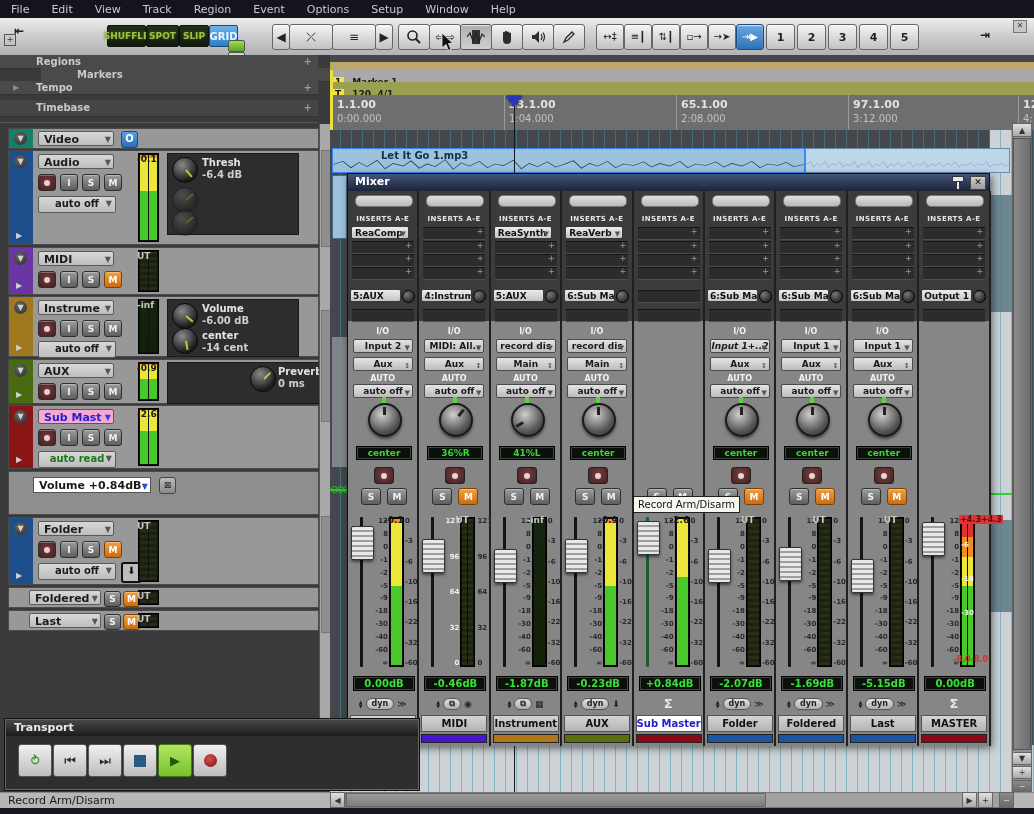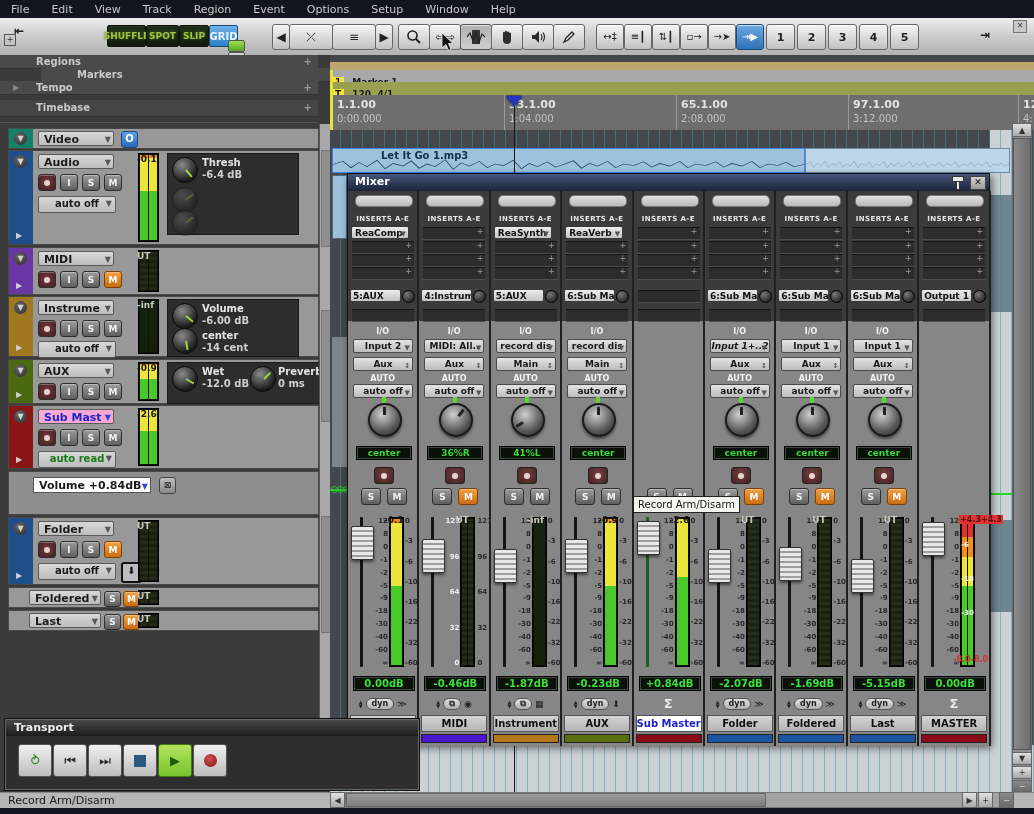--- a/index.html
+++ b/index.html
@@ -446,27 +446,20 @@
         <div class="sbtn">I</div>
         <div class="sbtn">S</div>
         <div class="sbtn">M</div>
       </div>
       <span class="tpeak">-0.9</span>
       <div class="tmeter">
           <div class="bar mlit"></div>
           <div class="bar mlit"></div>
         </div>
       <div class="fxpanel" style="top:2px;width:155px;height:40px;">
-        <div class="fxrow">
-            <div class="knob">
-              <i style="transform:rotate(-60deg);"></i>
-            </div>
-          <span class="fxlab">Wet</span>
-          <span class="fxval">-12.0 dB</span>
-          </div>
         <div class="knob" style="left:82px;top:3px;">
             <i style="transform:rotate(-135deg);"></i>
           </div>
         <span class="fxlab" style="left:110px;top:3px;">Preverb</span>
         <span class="fxval" style="left:110px;top:15px;">0 ms</span>
       </div>
     </div>
 
     <div class="track" style="top:350px;height:64px;">
       <div class="cstrip" style="background:#8a1515;">

